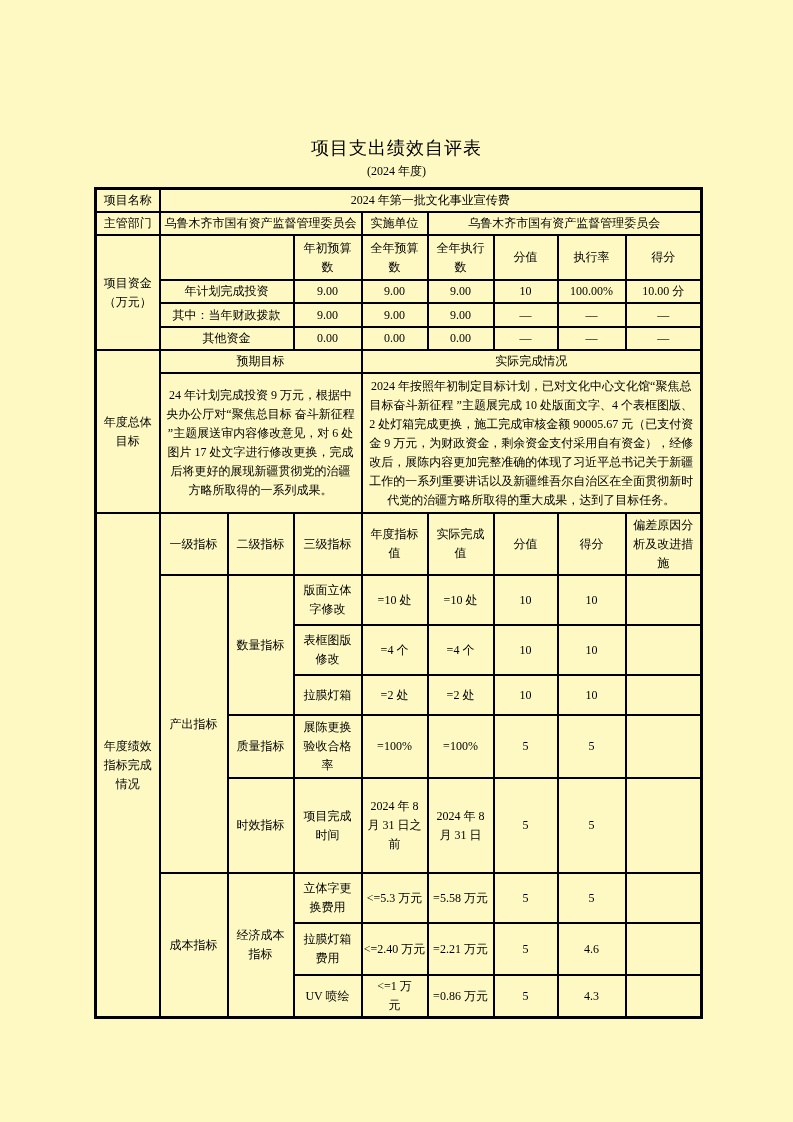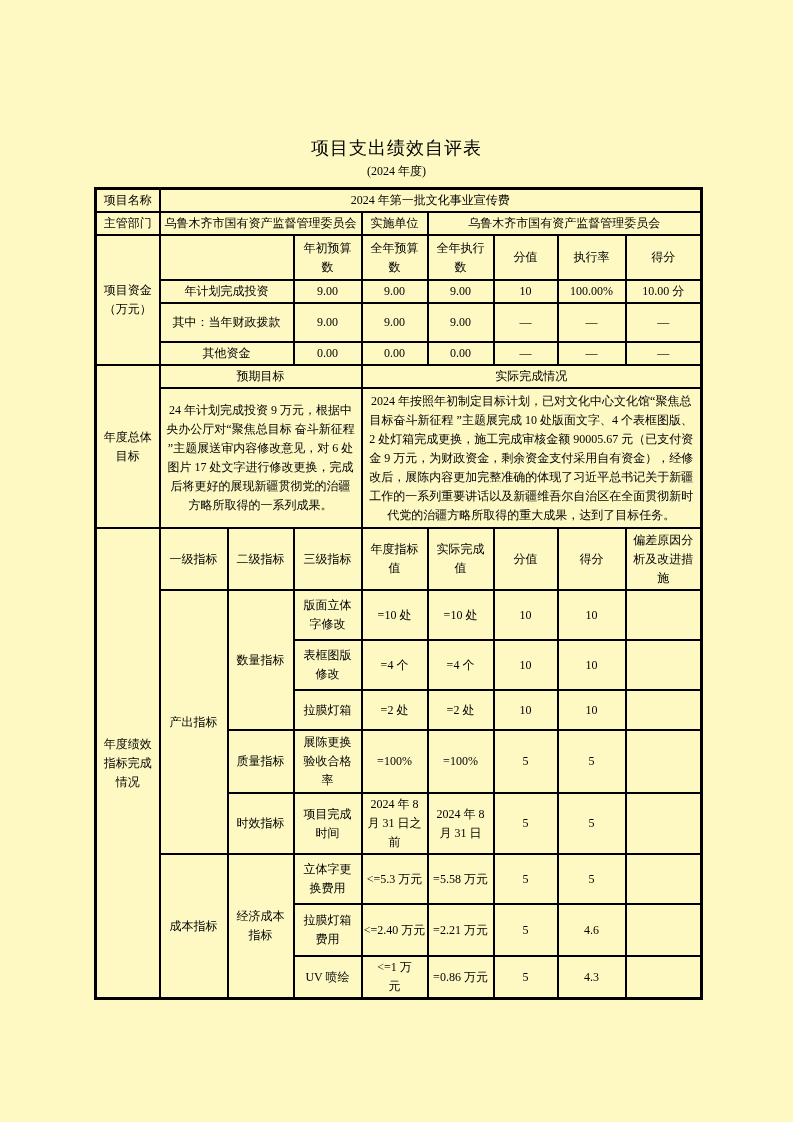--- a/index.html
+++ b/index.html
@@ -104,21 +104,21 @@
 
       <tr style="height:23px">
         <td colspan="2">年计划完成投资</td>
         <td>9.00</td>
         <td>9.00</td>
         <td>9.00</td>
         <td>10</td>
         <td>100.00%</td>
         <td>10.00 分</td>
       </tr>
-      <tr style="height:39px">
+      <tr style="height:24px">
         <td colspan="2">其中：当年财政拨款</td>
         <td>9.00</td>
         <td>9.00</td>
         <td>9.00</td>
         <td>—</td>
         <td>—</td>
         <td>—</td>
       </tr>
       <tr style="height:23px">
         <td colspan="2">其他资金</td>
@@ -184,21 +184,21 @@
         <td>展陈更换验收合格率</td>
         <td style="padding:1px 4px">=100%</td>
         <td style="padding:1px 4px">=100%</td>
         <td>5</td>
         <td>5</td>
         <td></td>
       </tr>
       <tr style="height:55px">
         <td>时效指标</td>
         <td>项目完成时间</td>
-        <td style="padding:1px 4px">2024 年 8 月 31 日之前</td>
+        <td style="padding:18px 4px">2024 年 8 月 31 日之前</td>
         <td style="padding:1px 4px">2024 年 8 月 31 日</td>
         <td>5</td>
         <td>5</td>
         <td></td>
       </tr>
       <tr style="height:50px">
         <td rowspan="3">成本指标</td>
         <td rowspan="3">经济成本指标</td>
         <td>立体字更换费用</td>
         <td style="padding:1px 4px">&lt;=5.3 万元</td>

